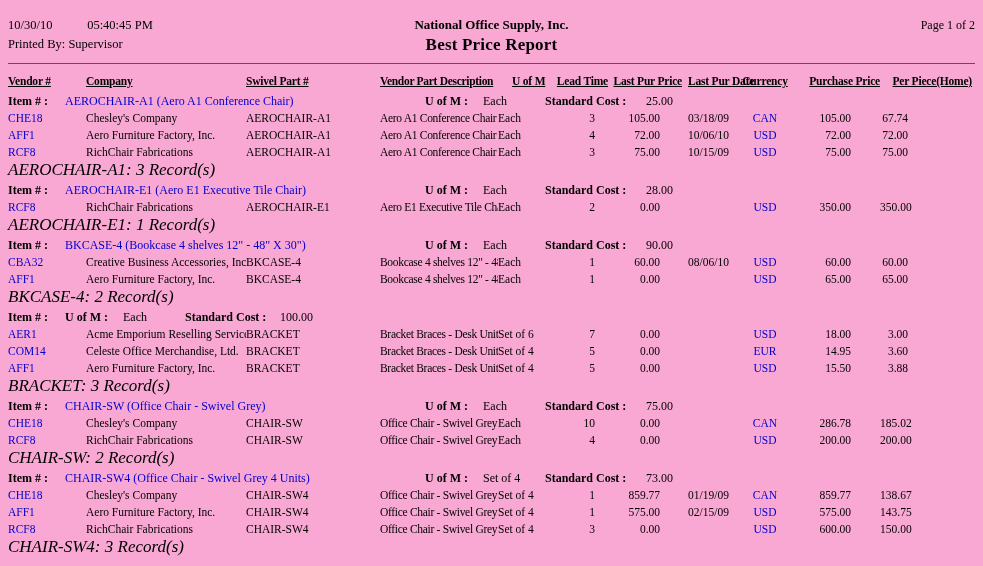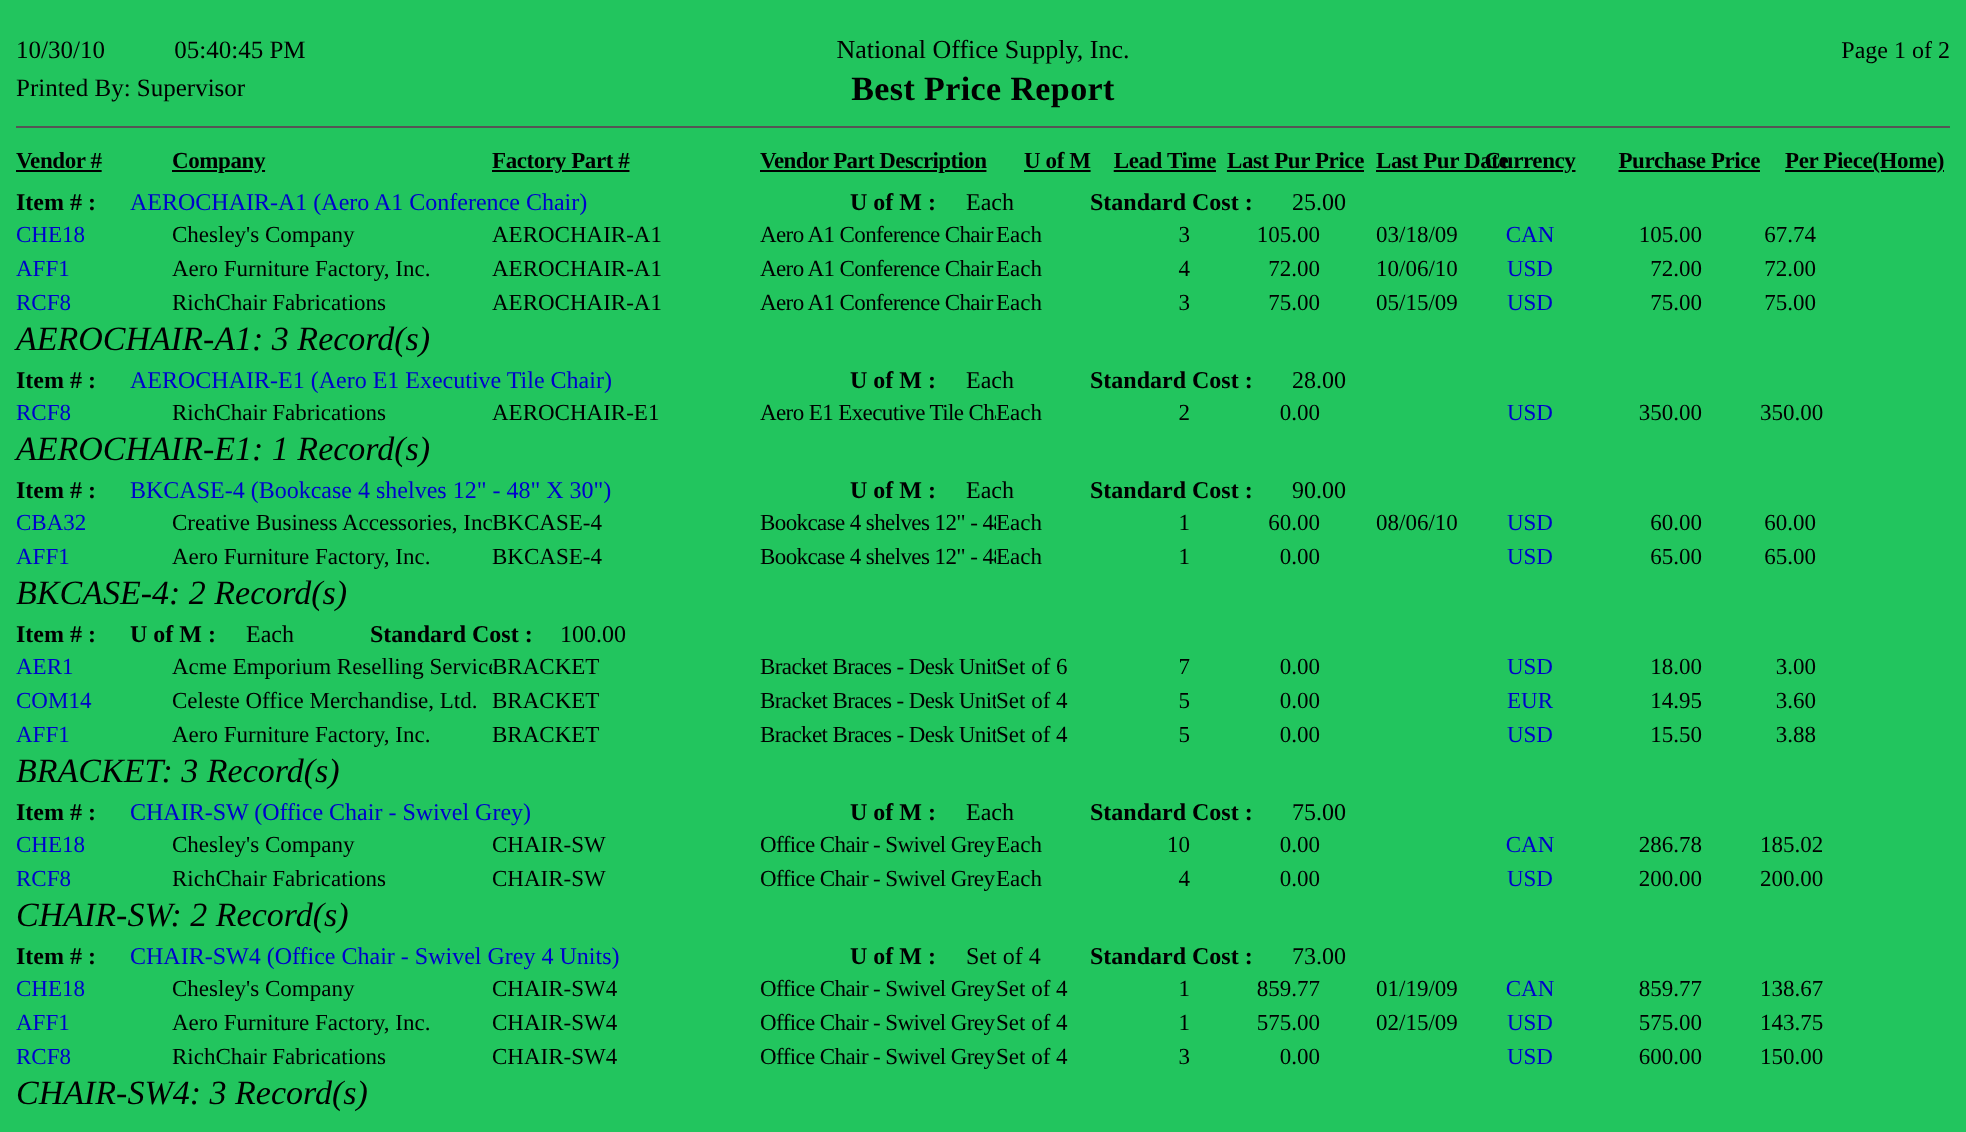--- a/index.html
+++ b/index.html
@@ -1,29 +1,29 @@
 <!DOCTYPE html>
 <html><head>
 <meta charset="utf-8">
 <style>
   html,body{margin:0;padding:0;background:#fff;}
   .page{
     width:983px;height:566px;box-sizing:border-box;
     padding:16px 8px 8px 8px;overflow:hidden;
     font-family:"Liberation Serif","DejaVu Serif",serif;
-    color:#000;background:#22c55e;position:relative;
+    color:#000;background:#f9a8d4;position:relative;
   }
   
   .rpt-header{display:flex;align-items:flex-start;}
   .hdr-left{width:300px;}
   .hdr-left .line1{height:18px;line-height:18px;font-size:12.5px;}
   .hdr-left .line1 .date{display:inline-block;width:76px;}
   .hdr-left .line2{height:20px;line-height:20px;font-size:12.5px;}
   .hdr-center{flex:1;text-align:center;}
-  .hdr-center .company{font-size:13px;font-weight:normal;height:18px;line-height:18px;}
+  .hdr-center .company{font-size:13px;font-weight:bold;height:18px;line-height:18px;}
   .hdr-center .title{font-size:17px;font-weight:bold;height:22px;line-height:22px;letter-spacing:.2px;}
   .hdr-right{width:300px;text-align:right;font-size:12px;height:18px;line-height:18px;}
   .rule{border:none;border-top:1px solid #555;margin:7px 0 0 0;}
   
   .col-hdr{display:flex;margin-top:10px;height:17px;line-height:15px;
     font-size:11.5px;font-weight:bold;letter-spacing:-0.2px;}
   .col-hdr span{text-decoration:underline;white-space:nowrap;}
   .col-hdr .cell{overflow:visible;}
   
   .c-vendor{width:78px;flex:none;}
@@ -76,21 +76,21 @@
       <div class="title">Best Price Report</div>
     </div>
     <div class="hdr-right">Page 1 of 2</div>
   </div>
 
   <hr class="rule">
 
   <div class="col-hdr">
     <div class="cell c-vendor"><span>Vendor #</span></div>
     <div class="cell c-company"><span>Company</span></div>
-    <div class="cell c-part"><span>Factory Part #</span></div>
+    <div class="cell c-part"><span>Swivel Part #</span></div>
     <div class="cell c-desc"><span>Vendor Part Description</span></div>
     <div class="cell c-uom"><span>U of M</span></div>
     <div class="cell c-lead"><span>Lead Time</span></div>
     <div class="cell c-lprice"><span>Last Pur Price</span></div>
     <div class="cell c-ldate"><span>Last Pur Date</span></div>
     <div class="cell c-curr"><span>Currency</span></div>
     <div class="cell c-purchase"><span>Purchase Price</span></div>
     <div class="cell c-perpiece"><span>Per Piece(Home)</span></div>
   </div>
 
@@ -131,21 +131,21 @@
           <span class="c-perpiece">72.00</span>
         </div>
         <div class="data-row">
           <span class="c-vendor vendor-link">RCF8</span>
           <span class="c-company">RichChair Fabrications</span>
           <span class="c-part">AEROCHAIR-A1</span>
           <span class="c-desc">Aero A1 Conference Chair</span>
           <span class="c-uom">Each</span>
           <span class="c-lead">3</span>
           <span class="c-lprice">75.00</span>
-          <span class="c-ldate">05/15/09</span>
+          <span class="c-ldate">10/15/09</span>
           <span class="c-curr curr-link">USD</span>
           <span class="c-purchase">75.00</span>
           <span class="c-perpiece">75.00</span>
         </div>
         <div class="group-footer">AEROCHAIR-A1: 3 Record(s)</div>
       </div>
       <div class="group">
         <div class="item-line">
           <span class="il-label">Item # :</span>
           <span class="il-name">AEROCHAIR-E1 (Aero E1 Executive Tile Chair)</span>

